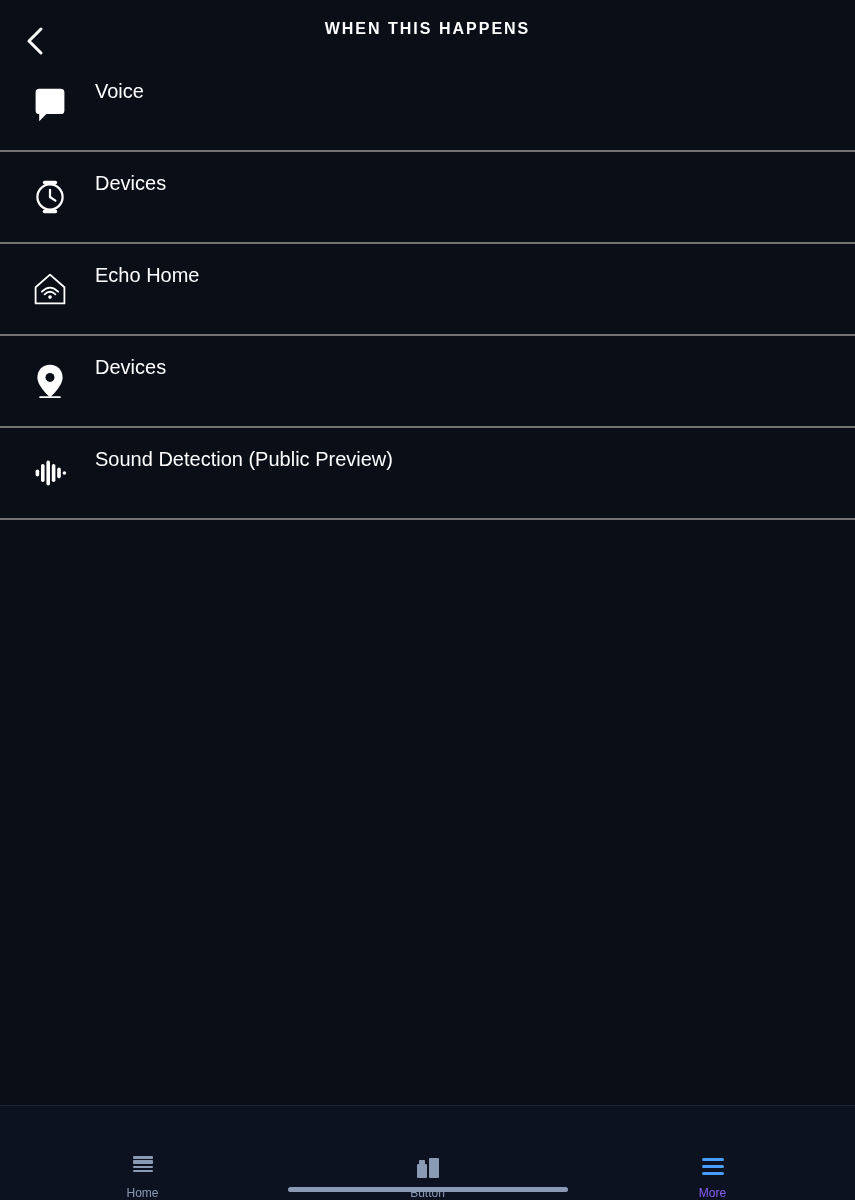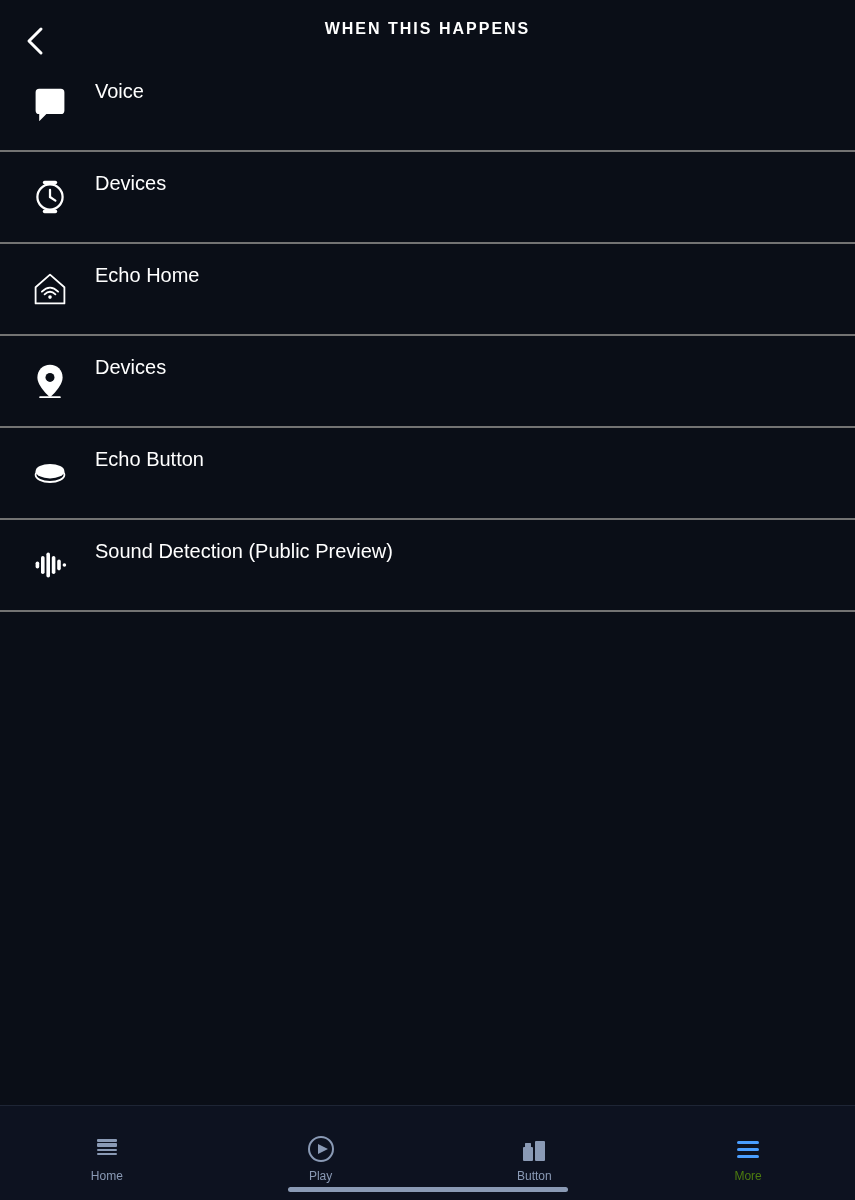--- a/index.html
+++ b/index.html
@@ -85,21 +85,21 @@
     
     .bottom-nav {
       position: absolute;
       bottom: 0;
       left: 0;
       right: 0;
       height: 95px;
       background-color: #0d1220;
       border-top: 1px solid #1e2535;
       display: flex;
-      align-items: center;
+      align-items: flex-end;
       justify-content: space-around;
       padding-top: 12px;
     }
 
     .nav-item {
       display: flex;
       flex-direction: column;
       align-items: center;
       gap: 6px;
       cursor: pointer;
@@ -118,21 +118,21 @@
       width: 28px;
       height: 28px;
     }
 
     .nav-label {
       font-size: 12px;
       color: #8a9ab5;
     }
 
     .nav-label.active {
-      color: #4d7c0f;
+      color: #8b5cf6;
     }
 
     .nav-icon.active svg {
       fill: #4a9eff;
     }
 
     .nav-icon svg {
       fill: #8a9ab5;
     }
 
@@ -206,30 +206,20 @@
         <path d="M20 2 C12 2 6 8 6 16 C6 26 20 38 20 38 C20 38 34 26 34 16 C34 8 28 2 20 2 Z"></path>
         <circle cx="20" cy="16" r="5" fill="#0a0e17"></circle>
 
         <rect x="8" y="37" width="24" height="2" rx="1" fill="white"></rect>
       </svg>
     </div>
     <span class="menu-label">Devices</span>
   </li>
 
 
-  <li class="menu-item">
-    <div class="menu-icon">
-      <svg viewBox="0 0 40 40">
-
-        <ellipse cx="20" cy="22" rx="16" ry="8" stroke="white" stroke-width="2" fill="none"></ellipse>
-        <ellipse cx="20" cy="18" rx="16" ry="8" fill="white"></ellipse>
-      </svg>
-    </div>
-    <span class="menu-label">Echo Button</span>
-  </li>
 
   <li class="menu-item">
     <div class="menu-icon">
       <svg viewBox="0 0 40 40">
 
         <rect x="4" y="16" width="4" height="8" rx="2" fill="white"></rect>
         <rect x="10" y="10" width="4" height="20" rx="2" fill="white"></rect>
         <rect x="16" y="6" width="4" height="28" rx="2" fill="white"></rect>
         <rect x="22" y="10" width="4" height="20" rx="2" fill="white"></rect>
         <rect x="28" y="14" width="4" height="12" rx="2" fill="white"></rect>
@@ -249,29 +239,20 @@
         <rect x="4" y="8" width="20" height="4" rx="1"></rect>
         <rect x="4" y="14" width="20" height="2" rx="1"></rect>
         <rect x="4" y="18" width="20" height="2" rx="1"></rect>
         <rect x="4" y="4" width="20" height="3" rx="1"></rect>
       </svg>
     </div>
     <span class="nav-label">Home</span>
   </div>
 
 
-  <div class="nav-item">
-    <div class="nav-icon">
-      <svg viewBox="0 0 28 28" fill="#8a9ab5">
-        <circle cx="14" cy="14" r="12" stroke="#8a9ab5" stroke-width="2" fill="none"></circle>
-        <polygon points="11,9 21,14 11,19" fill="#8a9ab5"></polygon>
-      </svg>
-    </div>
-    <span class="nav-label">Play</span>
-  </div>
 
   <div class="nav-item">
     <div class="nav-icon">
       <svg viewBox="0 0 28 28" fill="#8a9ab5">
 
         <rect x="3" y="12" width="10" height="14" rx="1"></rect>
         <rect x="15" y="6" width="10" height="20" rx="1"></rect>
         <rect x="5" y="8" width="6" height="4" rx="0.5"></rect>
       </svg>
     </div>

